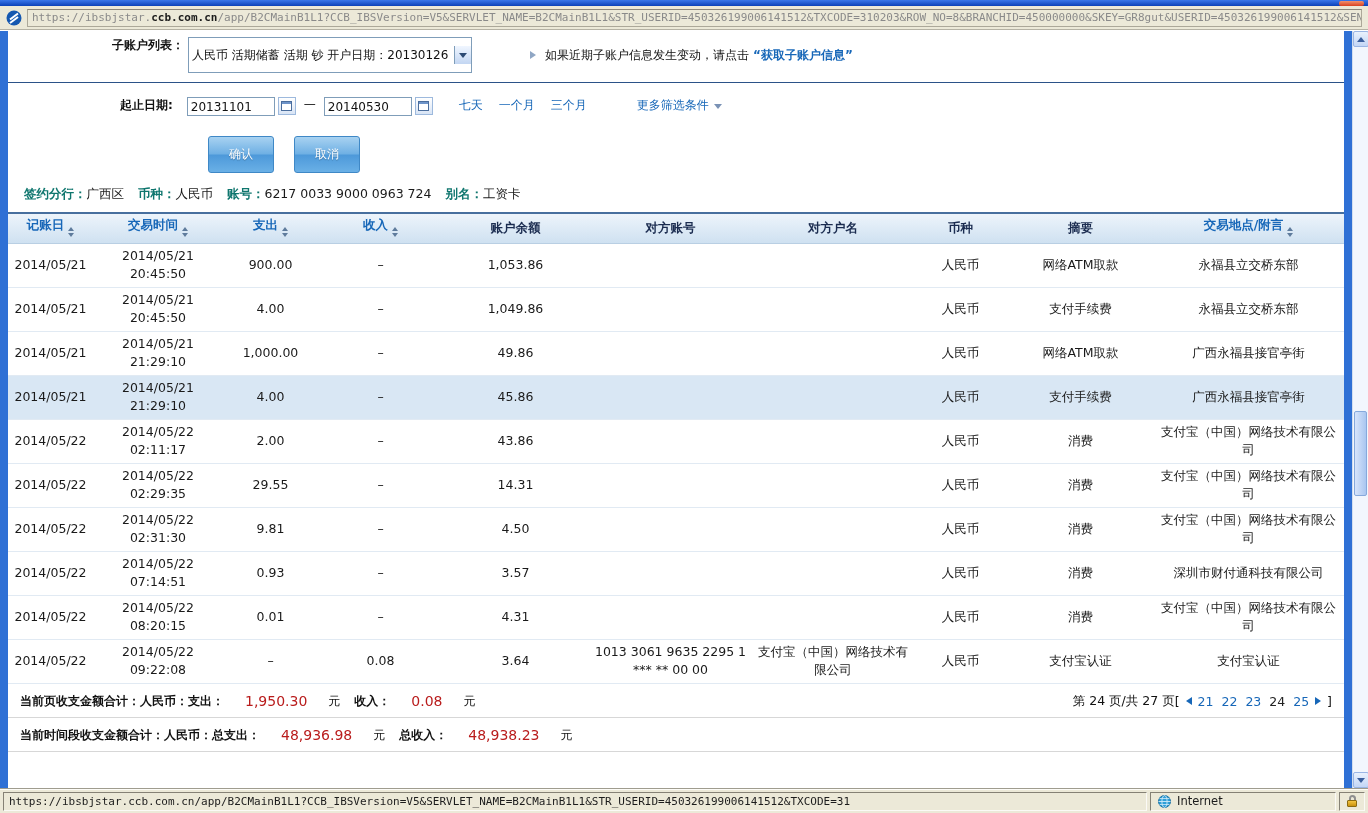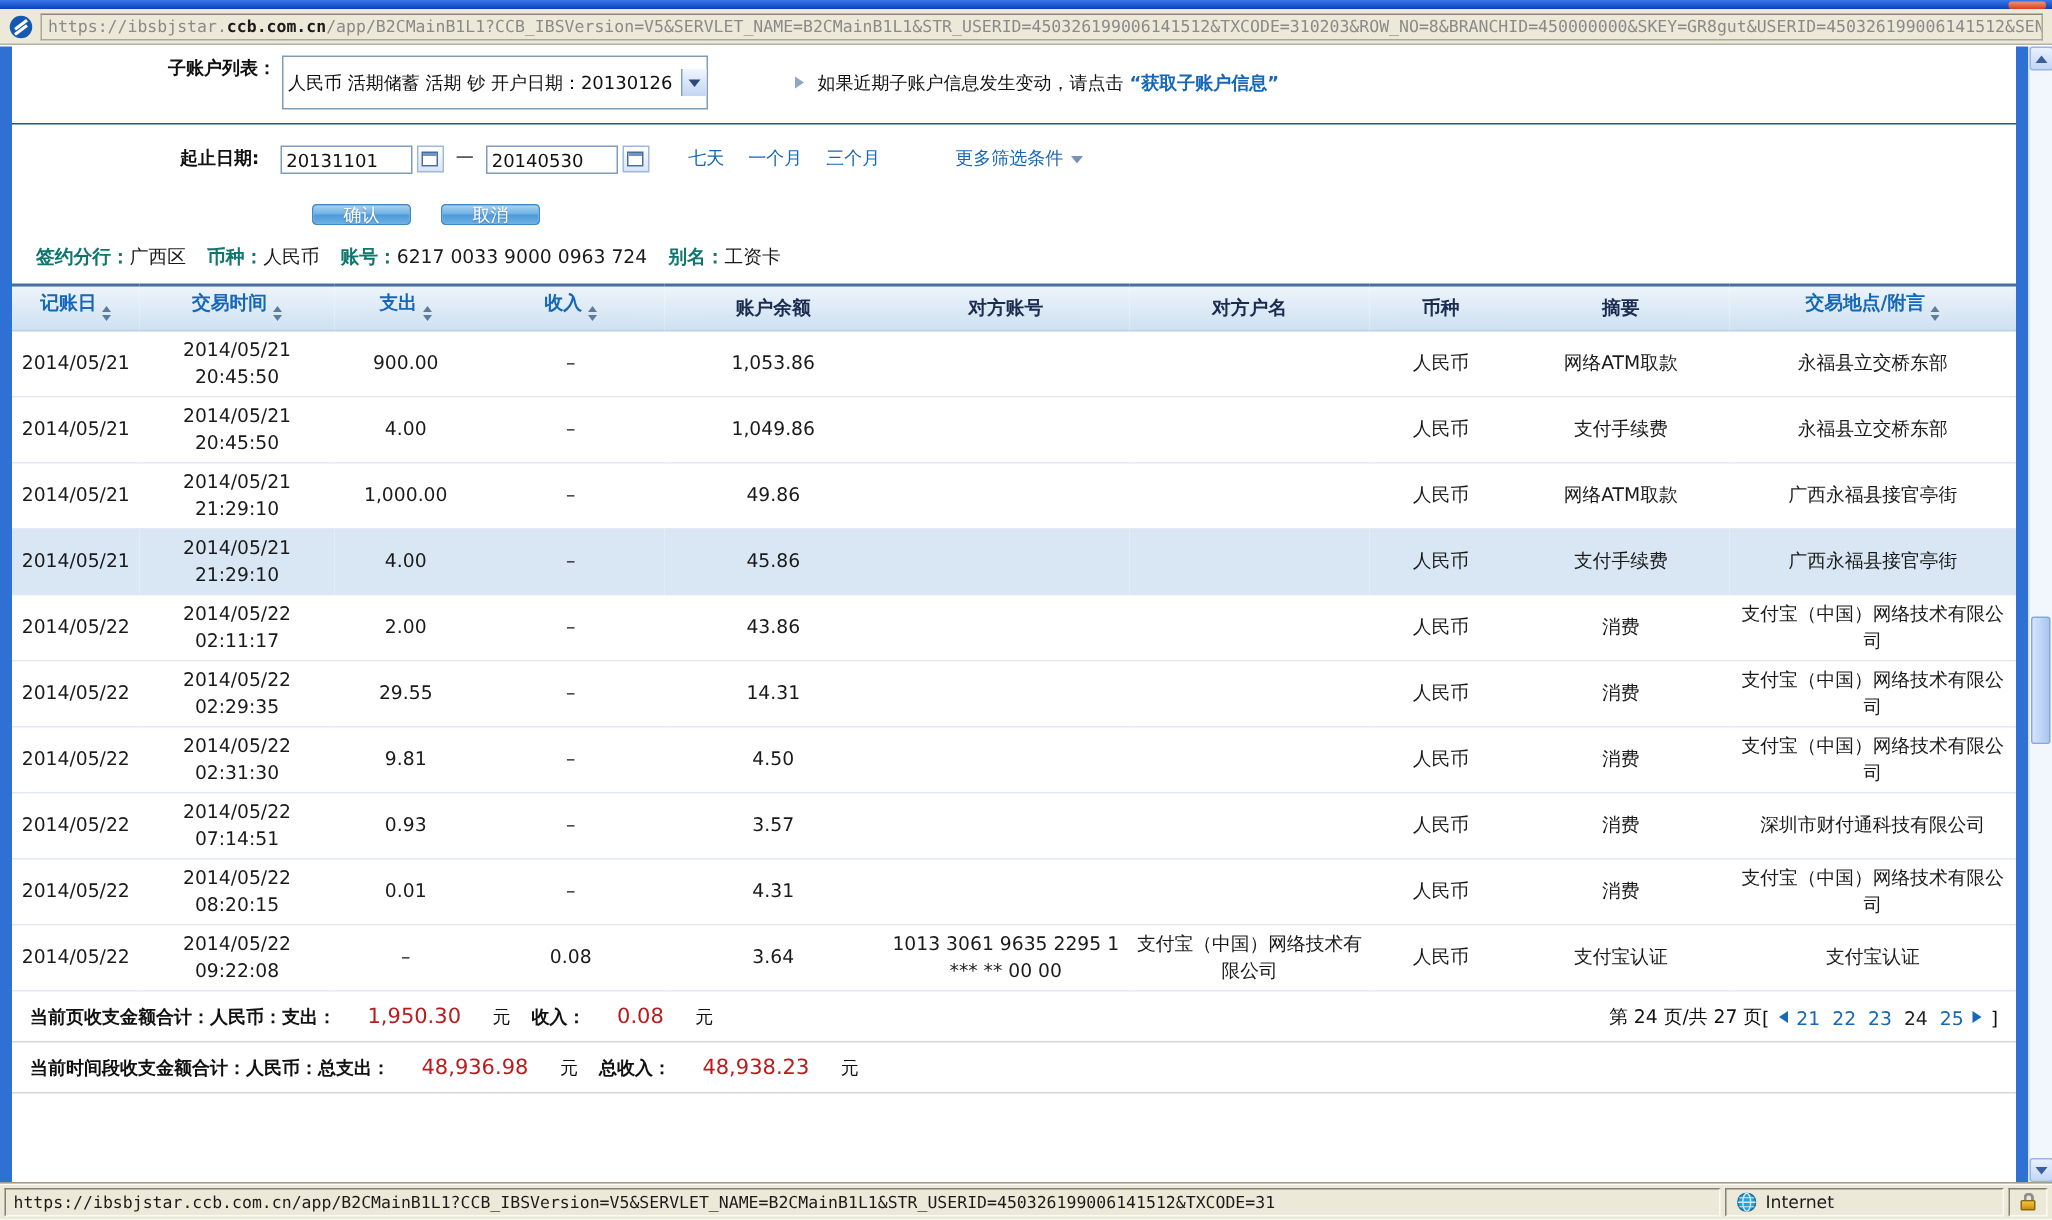--- a/index.html
+++ b/index.html
@@ -39,21 +39,21 @@
   .date-input { width:88px; height:19px; border:1px solid #7f9db9; padding:0 3px; font-size:12px; font-family:"DejaVu Sans",sans-serif; color:#111; }
   .cal-btn { width:18px; height:18px; margin-left:3px; border:1px solid #9db9dd; background:linear-gradient(180deg,#ffffff,#d8e4f5); display:flex; align-items:center; justify-content:center; cursor:pointer; }
   .cal-glyph { width:11px; height:10px; border:1px solid #4a6d9c; background:#fff; box-shadow:inset 0 2px 0 #6e94c9; }
   .date-dash { margin:0 8px; color:#111; }
   .quick-links { margin-left:26px; }
   .quick-links span { color:#1767b8; margin-right:16px; cursor:pointer; }
   .more-filters { margin-left:34px; color:#1767b8; cursor:pointer; display:flex; align-items:center; }
   .caret-down { display:inline-block; width:0; height:0; border:4px solid transparent; border-top:5px solid #7a92b5; margin-left:5px; margin-bottom:-5px; }
 
   .form-row3 { margin:20px 0 0 200px; display:flex; gap:20px; }
-  .btn-blue { height:14px; min-width:66px; padding:0 12px; border:1px solid #3f88c6; border-radius:3px;
+  .btn-blue { height:37px; min-width:66px; padding:0 12px; border:1px solid #3f88c6; border-radius:3px;
     background:linear-gradient(180deg,#a8d2f1 0%,#6fb0e4 48%,#4d99da 52%,#6ab0e6 100%);
     color:#fff; font-size:12px; font-family:"DejaVu Sans",sans-serif; display:inline-flex; align-items:center; justify-content:center;
     text-shadow:0 1px 1px rgba(0,0,0,.25); cursor:pointer; }
 
   .account-line { margin:13px 0 0 16px; font-size:12.5px; }
   .account-line b { color:#0f766e; }
   .account-line .val { font-weight:normal; margin-right:10px; }
 
   
   .tx-table { width:100%; border-collapse:collapse; table-layout:fixed; margin-top:9px; }

